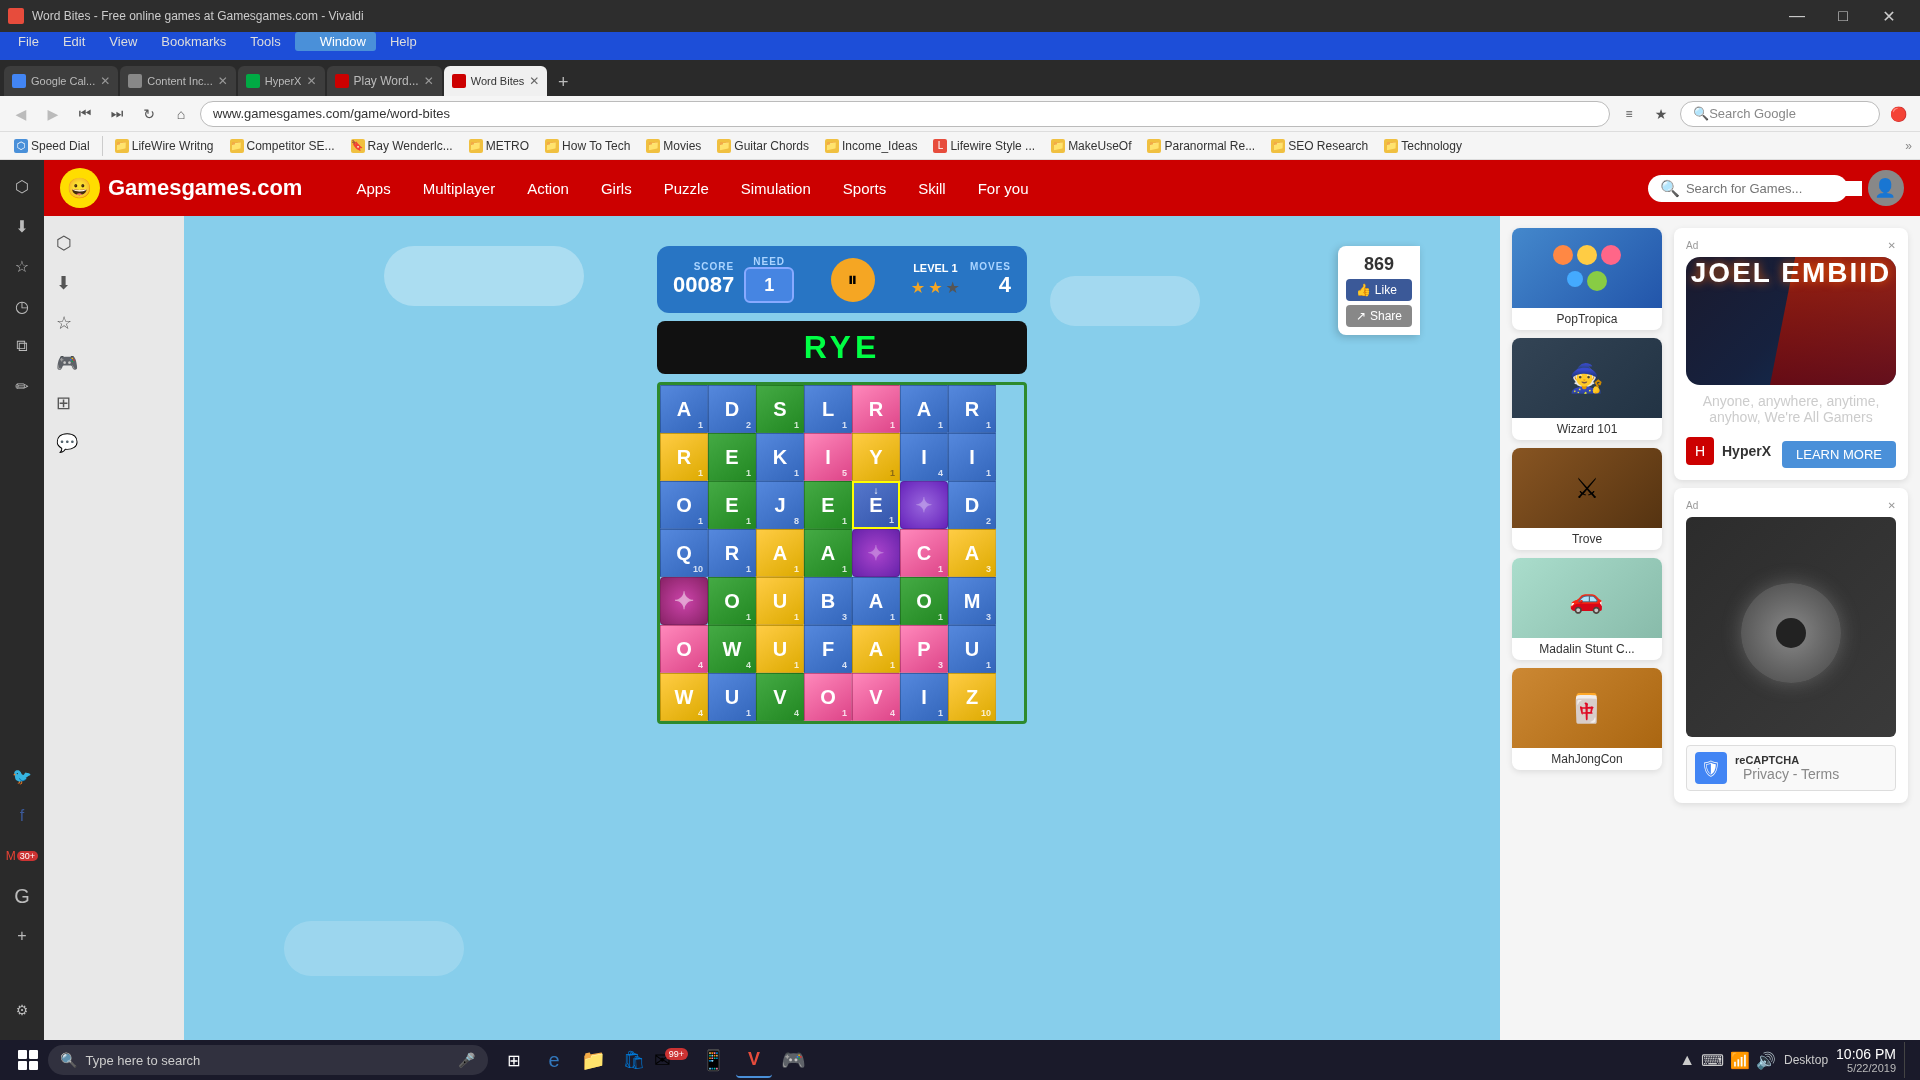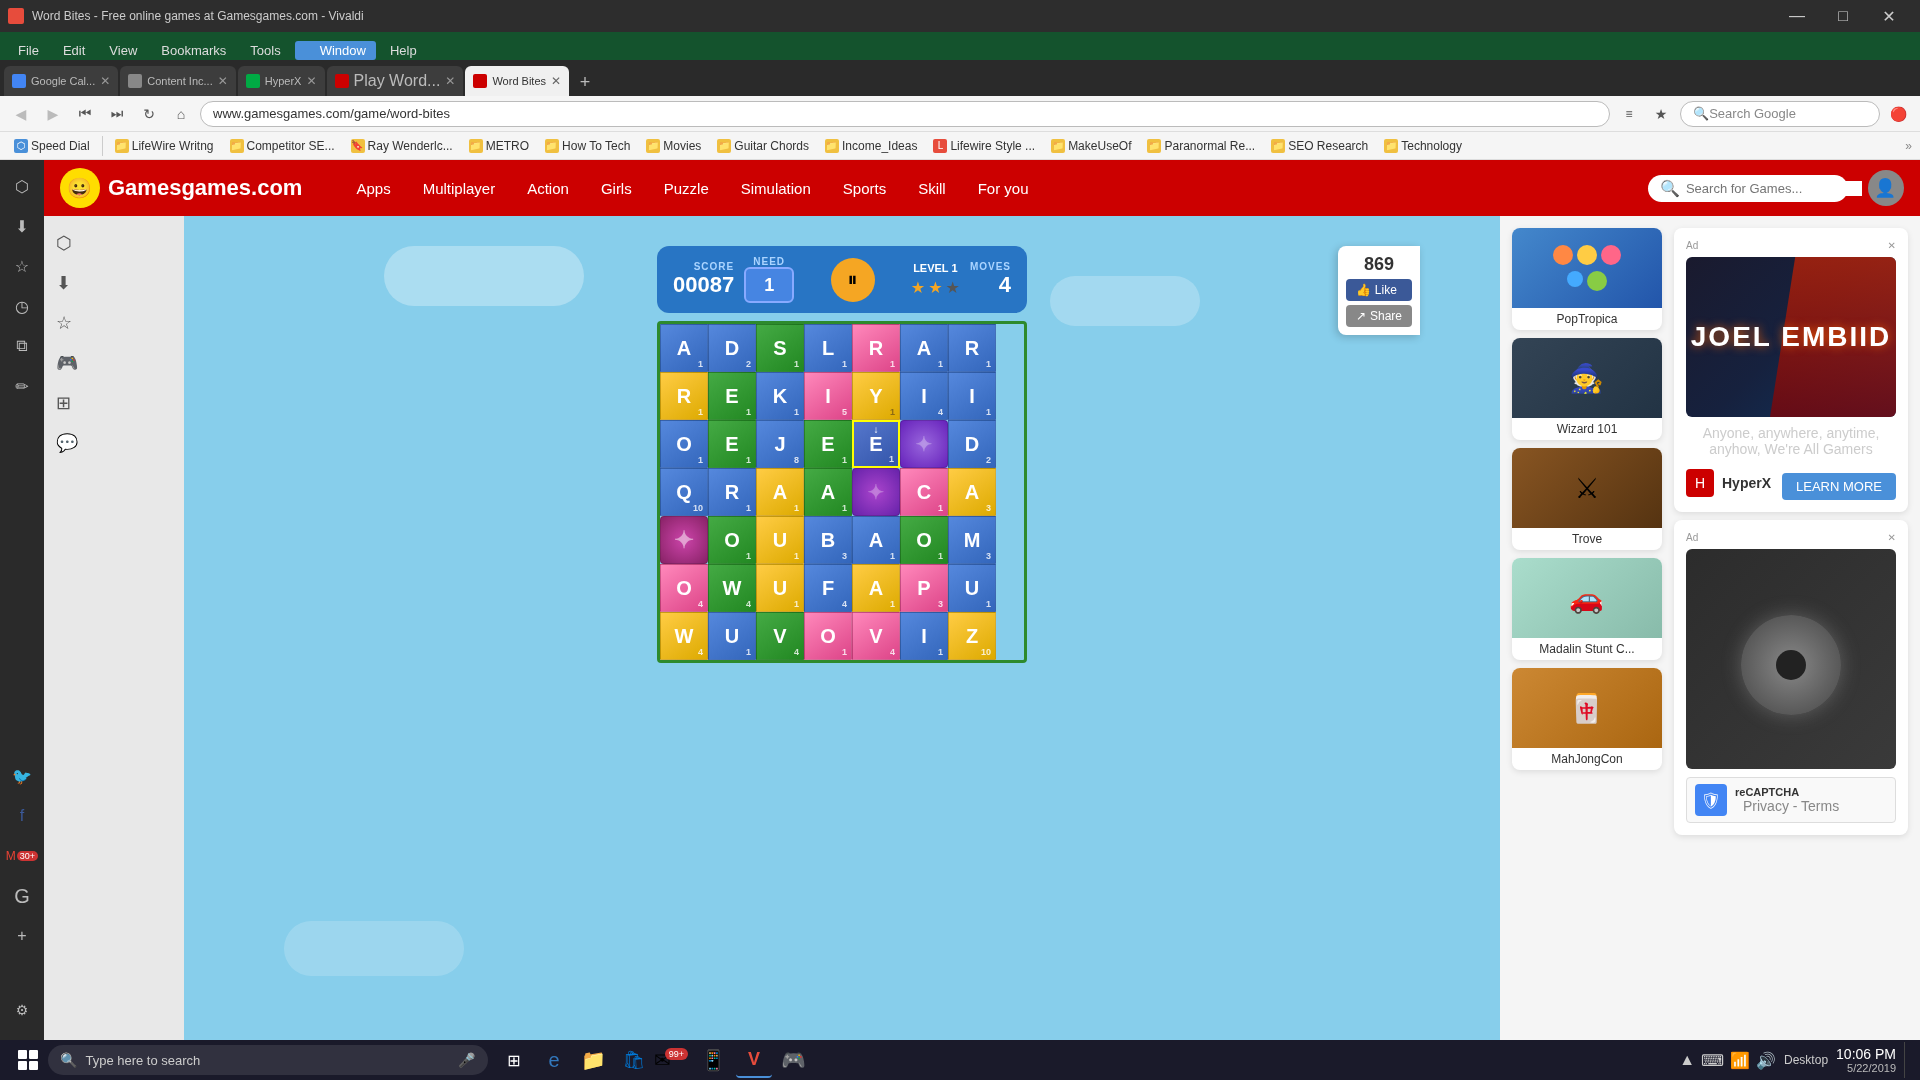--- a/index.html
+++ b/index.html
@@ -16,23 +16,23 @@
       color: #ccc;
       font-size: 13px;
     }
     #title-bar .title-left { display: flex; align-items: center; gap: 8px; }
     #title-bar .win-controls { display: flex; gap: 0; }
     #title-bar .win-btn { width: 46px; height: 32px; display: flex; align-items: center; justify-content: center; cursor: pointer; font-size: 16px; color: #ccc; }
 
     
     #menu-bar {
       height: 28px;
-      background: #14532d;
-      display: flex;
-      align-items: flex-end;
+      background: #1d4ed8;
+      display: flex;
+      align-items: flex-start;
       padding: 0 8px;
       gap: 4px;
     }
     .menu-item { color: #ddd; font-size: 13px; padding: 2px 10px; cursor: pointer; border-radius: 3px; }
     .menu-item.active { background: #4a90d9; color: white; padding-left: 25px; }
 
     
     #tab-bar {
       height: 36px;
       background: #2a2a2a;
@@ -460,27 +460,26 @@
       padding: 12px;
       box-shadow: 0 2px 6px rgba(0,0,0,0.1);
     }
     .ad-label {
       font-size: 10px;
       color: #999;
       margin-bottom: 6px;
     }
     .ad-banner {
       width: 100%;
-      height: 160px;
+      height: 128px;
       background: linear-gradient(135deg, #1a1a2e 0%, #16213e 50%, #0f3460 100%);
-      border-radius: 6px;
+      border-radius: 14px;
       display: flex;
       flex-direction: column;
       align-items: center;
-      justify-content: center;
       color: white;
       font-size: 24px;
       font-weight: bold;
       overflow: hidden;
       position: relative;
     }
     .ad-banner2 {
       width: 100%;
       height: 220px;
       background: linear-gradient(135deg, #2c2c2c 0%, #3a3a3a 100%);
@@ -632,21 +631,21 @@
     <span style="font-size:11px;">Content Inc...</span>
     <span class="tab-close">✕</span>
   </div>
   <div class="tab">
     <div class="tab-icon" style="background:#00aa44;"></div>
     <span style="font-size:11px;">HyperX</span>
     <span class="tab-close">✕</span>
   </div>
   <div class="tab">
     <div class="tab-icon" style="background:#cc0000;"></div>
-    <span style="font-size:16px;">Play Word...</span>
+    <span style="font-size:12px;">Play Word...</span>
     <span class="tab-close">✕</span>
   </div>
   <div class="tab active">
     <div class="tab-icon" style="background:#cc0000;"></div>
     <span style="font-size:11px;color:#333;">Word Bites</span>
     <span class="tab-close" style="color:#666;">✕</span>
   </div>
   <div class="tab-add-btn">+</div>
 </div>
 
@@ -838,20 +837,23 @@
                   <span class="star filled">★</span>
                   <span class="star empty">★</span>
                 </div>
               </div>
               <div class="score-section">
                 <div class="score-label">MOVES</div>
                 <div class="score-value">4</div>
               </div>
             </div>
 
+            <div id="word-display">
+              <div class="word-text">RYE</div>
+            </div>
 
             <div id="game-grid">
 
               <div class="grid-row">
                 <div class="grid-cell cell-blue">
                     <span class="cell-letter">A</span>
                     <span class="cell-num">1</span>
                   </div>
                 <div class="grid-cell cell-blue">
                     <span class="cell-letter">D</span>

